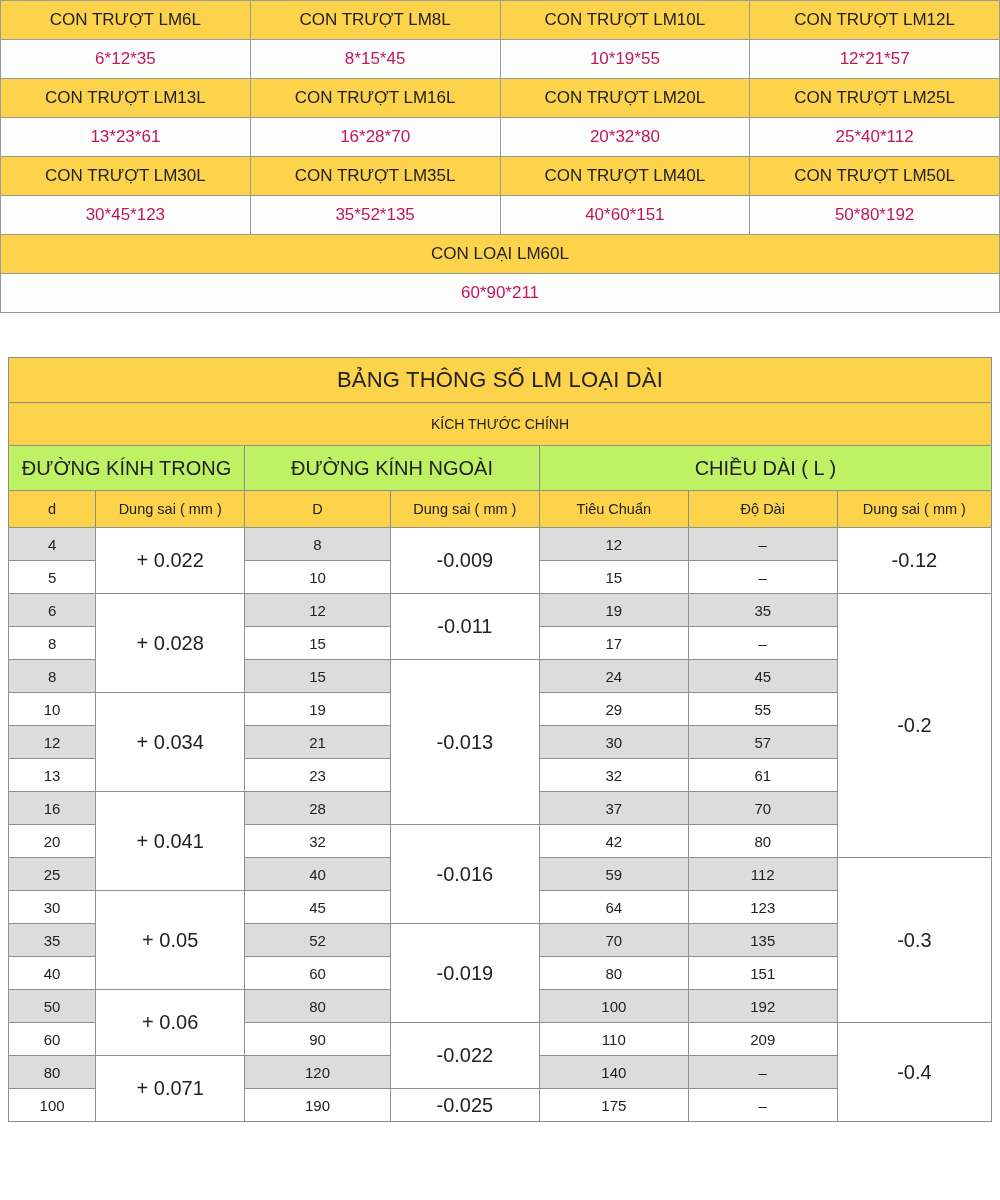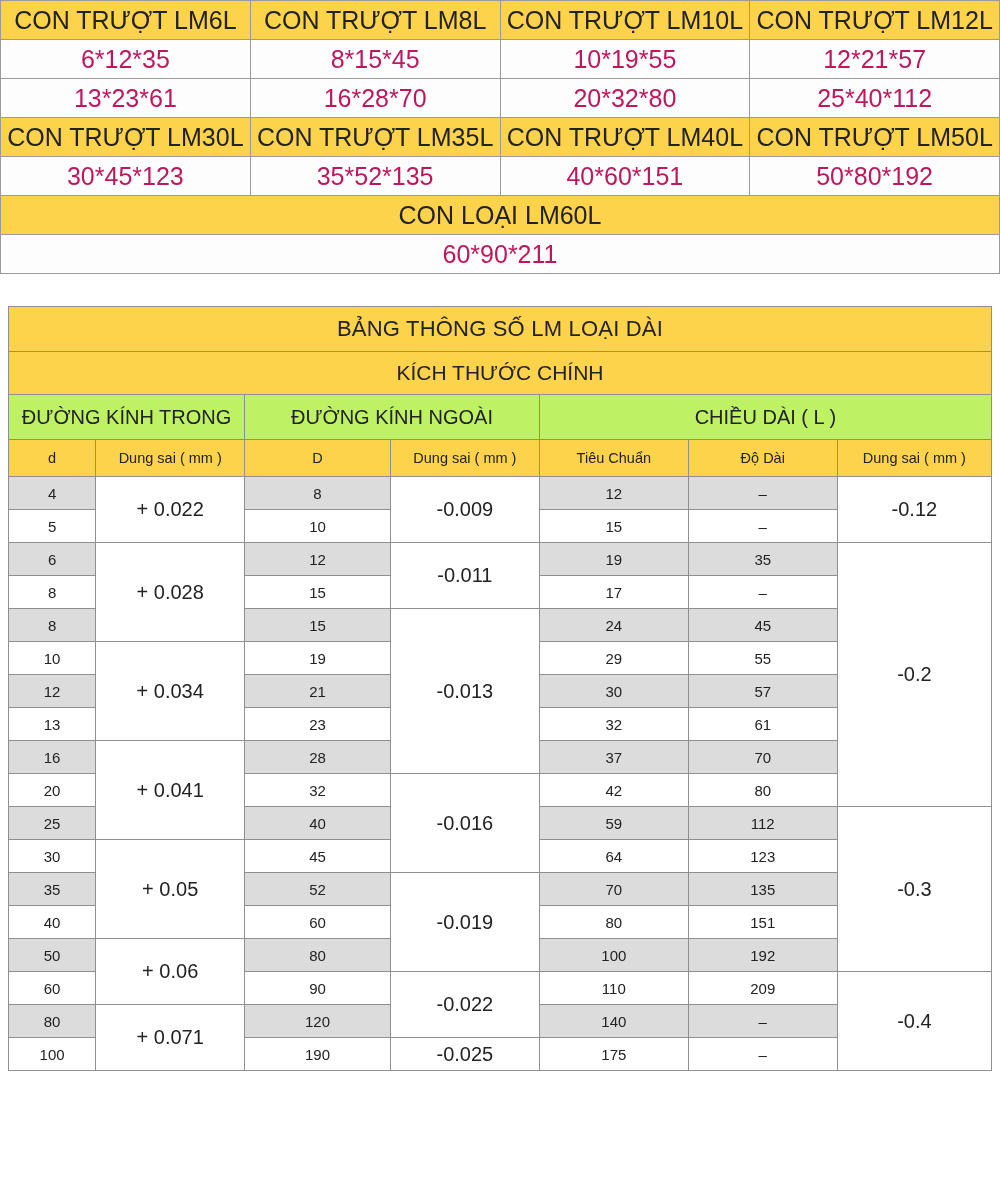--- a/index.html
+++ b/index.html
@@ -23,21 +23,21 @@
   
   table.t1 {
     border-collapse: collapse;
     width: 1000px;
     table-layout: fixed;
   }
   table.t1 td {
     border: 1px solid #9a9a9a;
     text-align: center;
     vertical-align: middle;
-    font-size: 25px;
+    font-size: 17px;
     height: 38px;
     padding: 0 2px;
   }
   table.t1 td.hdr {
     background: #fcd34b;
     font-weight: 400;
     color: #222;
   }
   table.t1 td.val {
     background: #fdfdfd;
@@ -49,39 +49,39 @@
   }
 
   
   .t2wrap {
     padding: 0 8px 0 8px;
   }
   table.t2 {
     border-collapse: collapse;
     width: 984px;
     table-layout: fixed;
-    margin: 0 auto;
+    margin: 12px auto;
   }
   table.t2 td {
     border: 1px solid #8f8f8f;
     text-align: center;
     vertical-align: middle;
     font-size: 15px;
     height: 30px;
     color: #222;
   }
   table.t2 td.title {
     background: #fcd34b;
     font-size: 22px;
     height: 42px;
     letter-spacing: .2px;
   }
   table.t2 td.sub {
     background: #fcd34b;
-    font-size: 21px;
+    font-size: 14px;
     height: 40px;
   }
   table.t2 td.grp {
     background: #bef264;
     font-size: 20px;
     height: 42px;
   }
   table.t2 td.col {
     background: #fcd34b;
     font-size: 14.5px;
@@ -111,20 +111,26 @@
         <td class="hdr">CON TRƯỢT LM6L</td>
         <td class="hdr">CON TRƯỢT LM8L</td>
         <td class="hdr">CON TRƯỢT LM10L</td>
         <td class="hdr">CON TRƯỢT LM12L</td>
       </tr>
       <tr>
         <td class="val">6*12*35</td>
         <td class="val">8*15*45</td>
         <td class="val">10*19*55</td>
         <td class="val">12*21*57</td>
+      </tr>
+      <tr>
+        <td class="hdr">CON TRƯỢT LM13L</td>
+        <td class="hdr">CON TRƯỢT LM16L</td>
+        <td class="hdr">CON TRƯỢT LM20L</td>
+        <td class="hdr">CON TRƯỢT LM25L</td>
       </tr>
       <tr>
         <td class="val">13*23*61</td>
         <td class="val">16*28*70</td>
         <td class="val">20*32*80</td>
         <td class="val">25*40*112</td>
       </tr>
       <tr>
         <td class="hdr">CON TRƯỢT LM30L</td>
         <td class="hdr">CON TRƯỢT LM35L</td>

